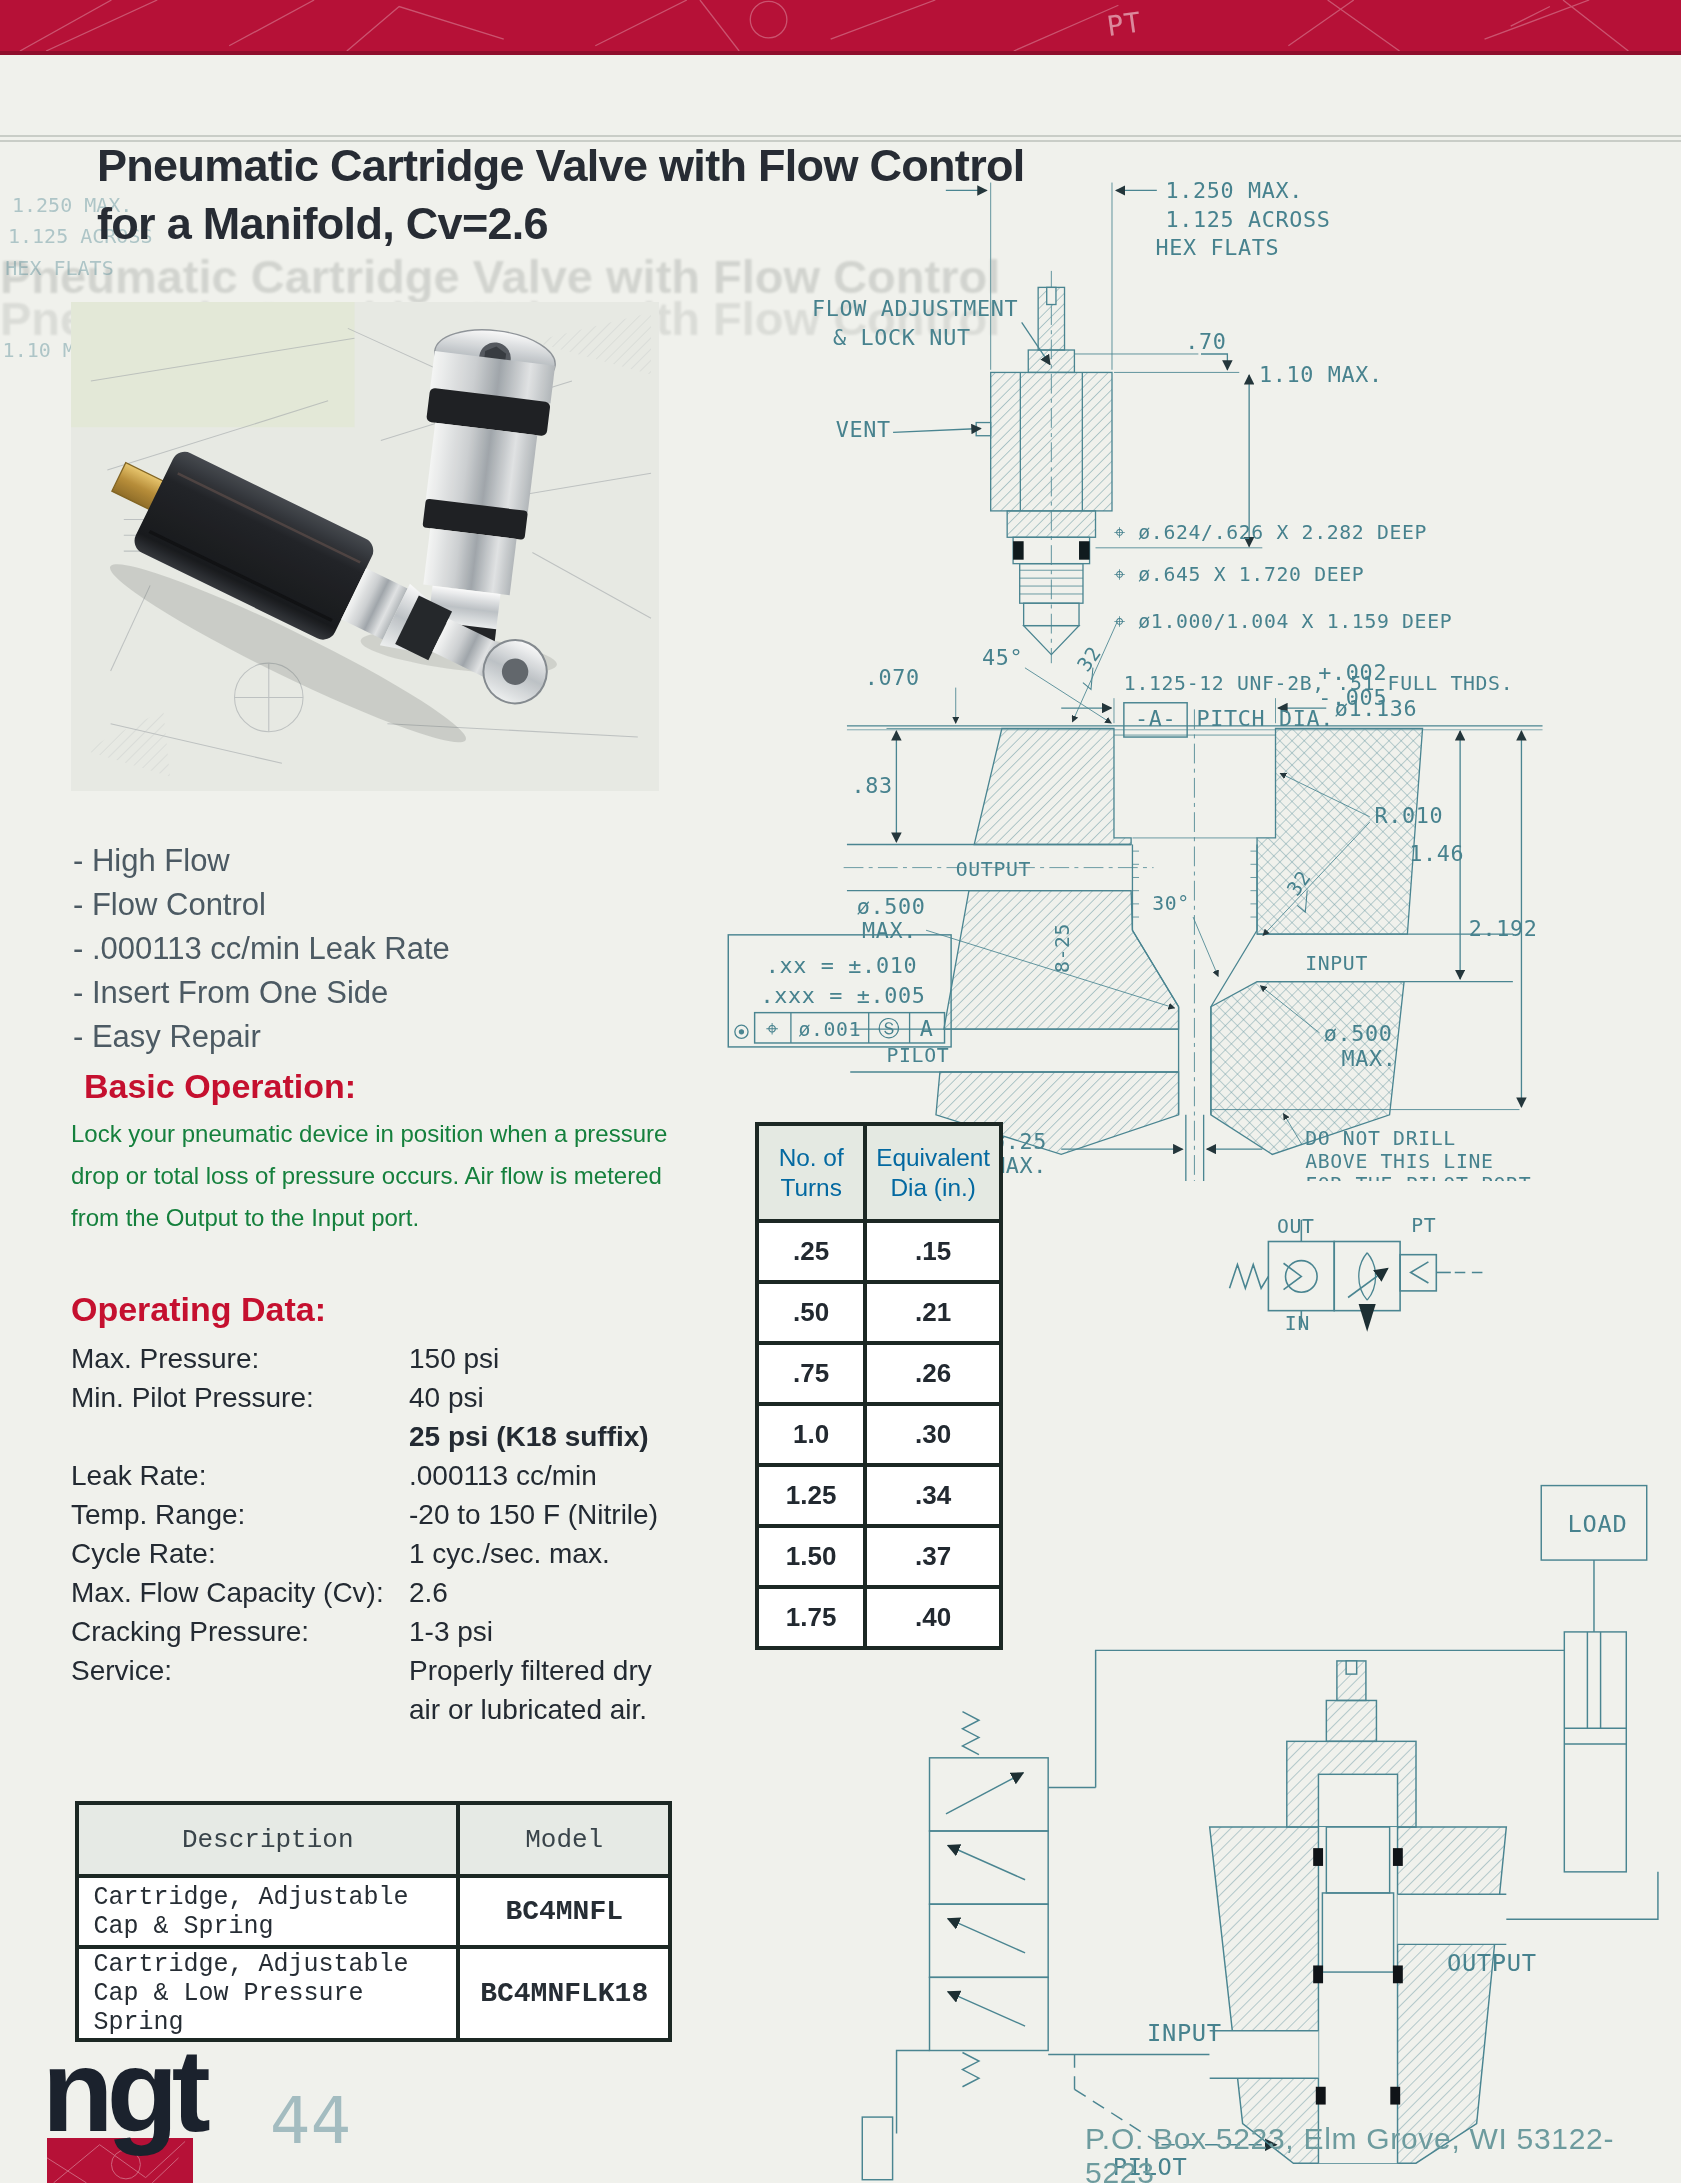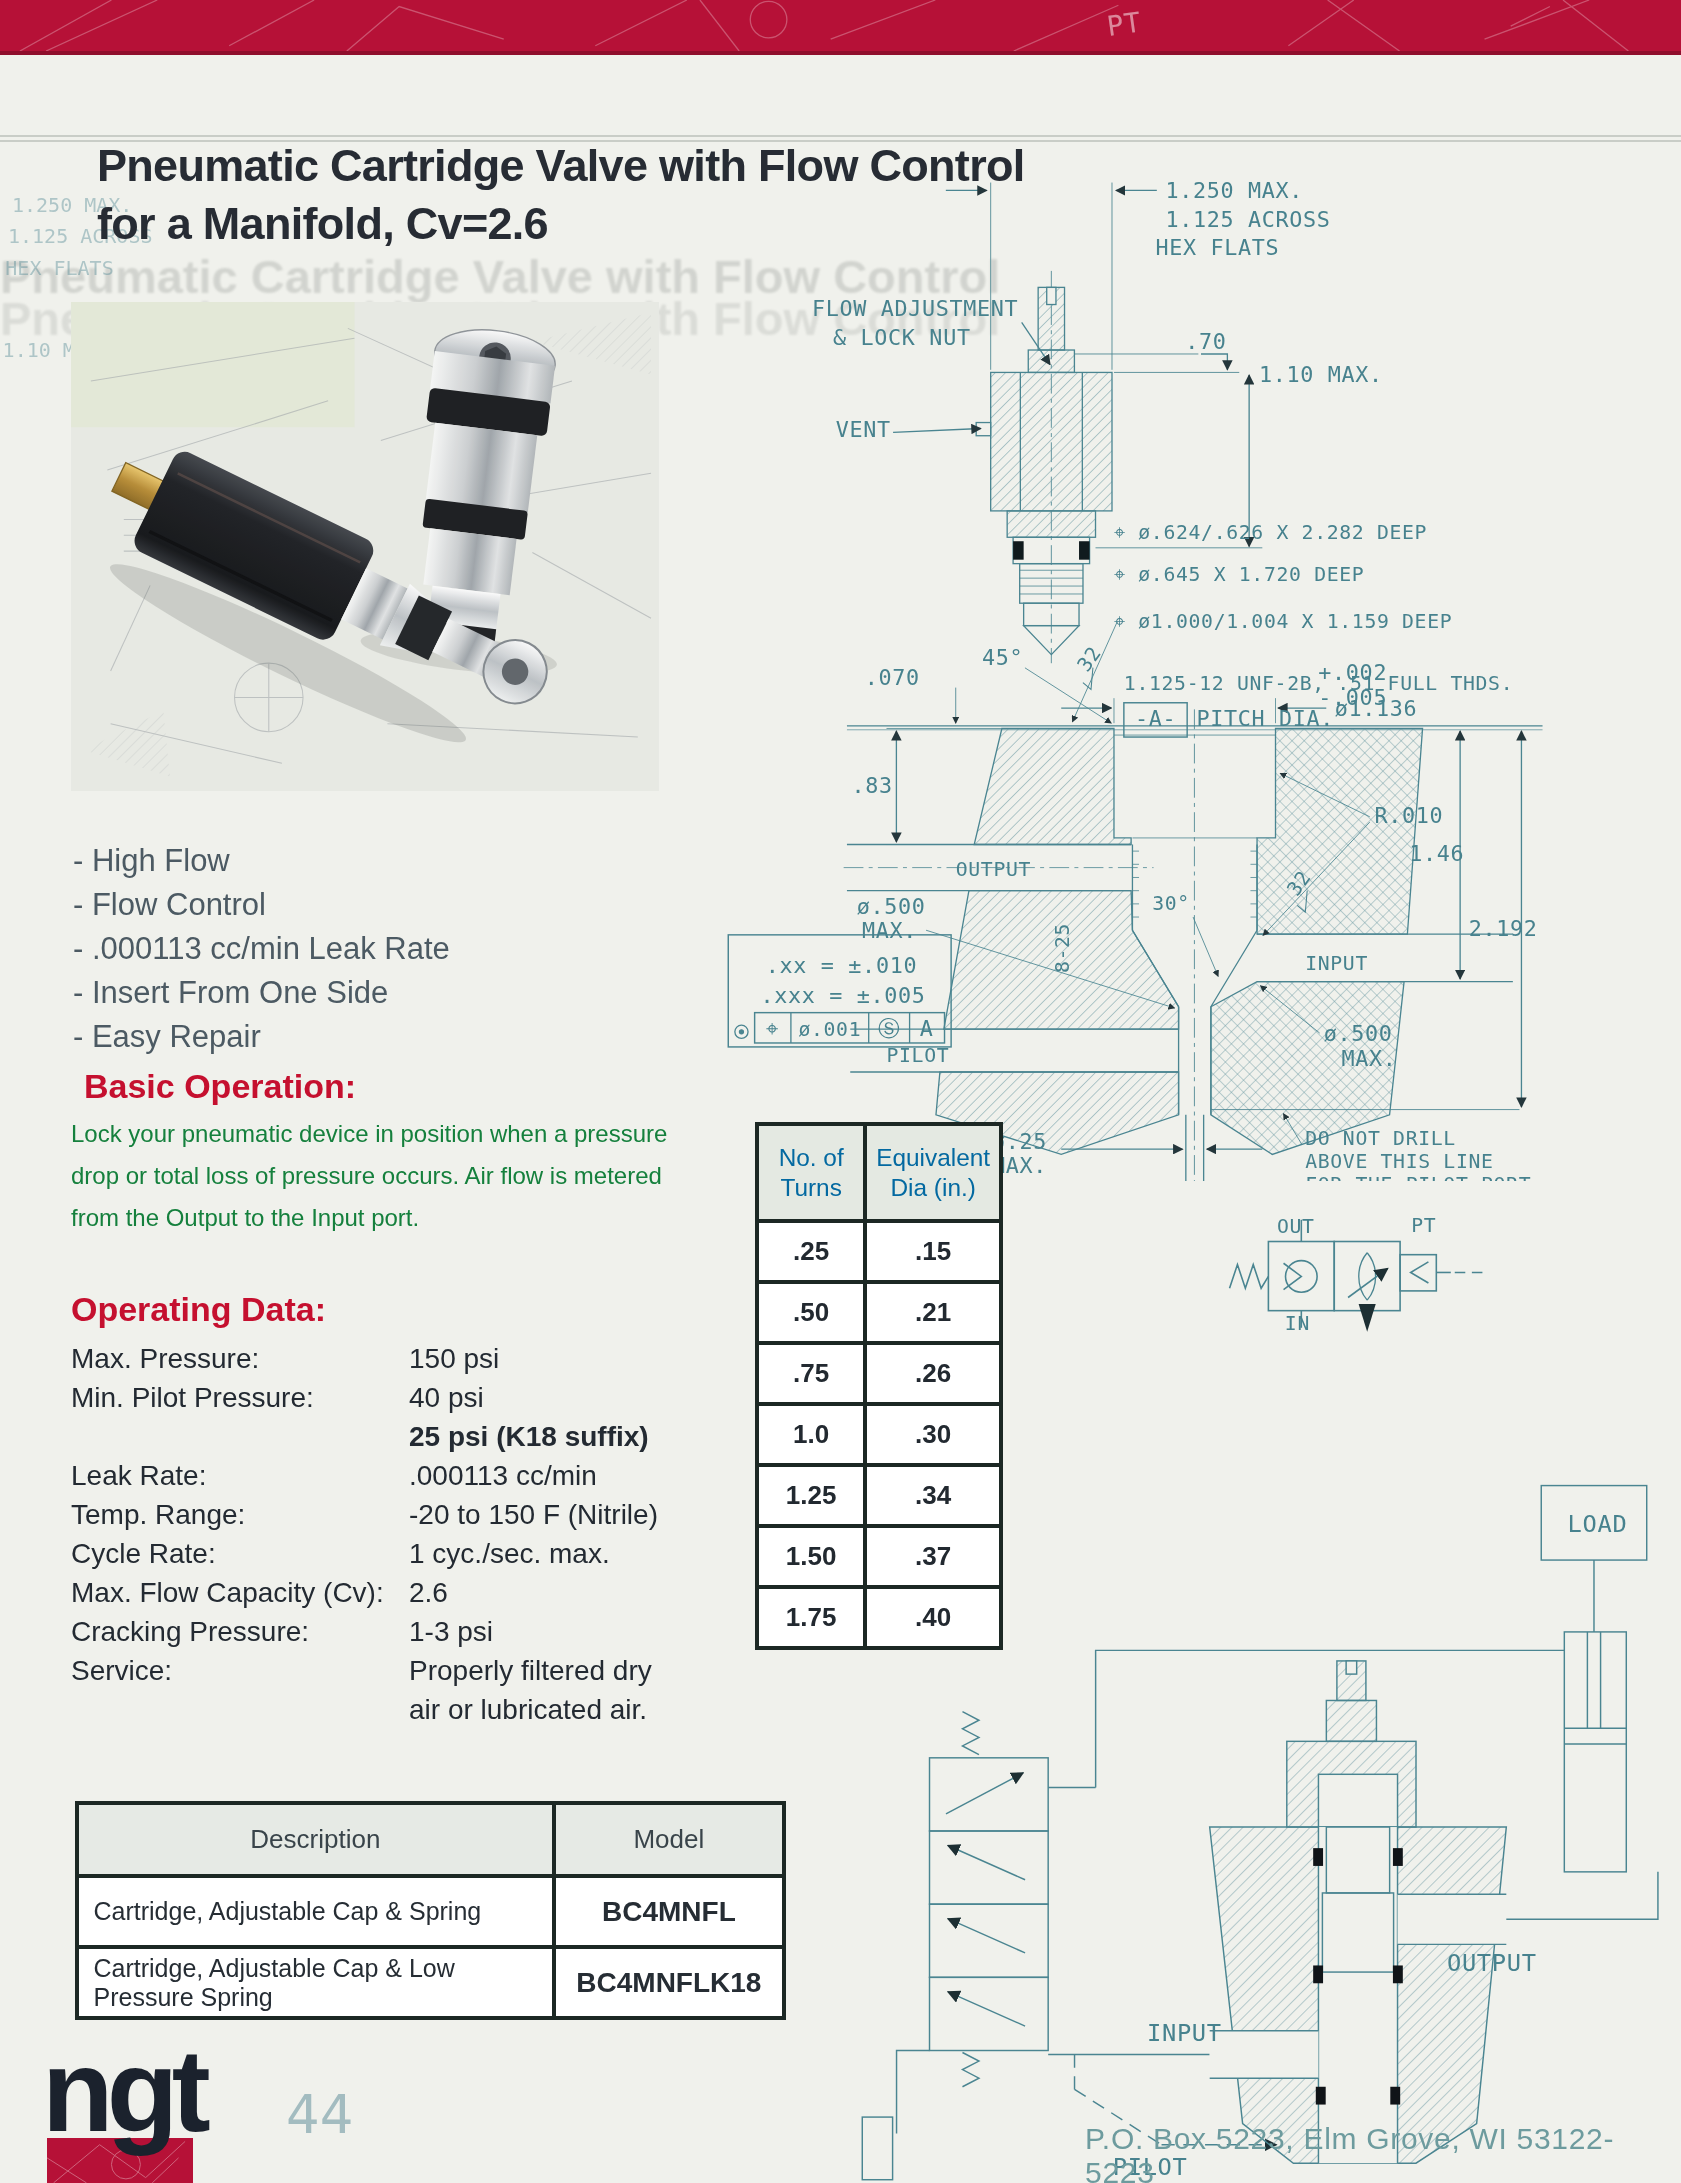--- a/index.html
+++ b/index.html
@@ -23,33 +23,33 @@
   .spec-row .lab{position:absolute;left:0;top:0;font-size:28px;color:#232a32;}
   .spec-row .val{position:absolute;left:338px;top:0;font-size:28px;color:#232a32;white-space:nowrap;}
   
   table{border-collapse:collapse;}
   .ttable{left:755px;top:1122px;z-index:3;}
   .ttable table{width:248px;}
   .ttable th,.ttable td{border:4px solid #1c2824;background:#fff;text-align:center;}
   .ttable th{background:#e4e9e2;height:91px;font-size:24.4px;font-weight:400;color:#0369a1;line-height:30px;}
   .ttable td{height:55px;font-size:26px;font-weight:700;color:#222930;}
   .mtable{left:75px;top:1801px;z-index:3;}
-  .mtable table{width:711px;}
+  .mtable table{width:597px;font-family:Liberation Mono, monospace;}
   .mtable th,.mtable td{border:4px solid #1c2824;background:#fff;}
   .mtable th{background:#e6eae5;height:67px;font-size:26px;font-weight:400;color:#39444a;text-align:center;}
   .mtable td{height:65px;font-size:25px;color:#262d34;}
   .mtable td.desc{padding-left:14.5px;text-align:left;}
   .mtable td.model{font-weight:700;font-size:28px;text-align:center;}
   
   svg text{font-family:"DejaVu Sans Mono",monospace;fill:#47828e;font-size:33px;letter-spacing:1px;}
   svg text.sm{font-size:30px;}
   svg text.lg{font-size:36px;}
   
   .logo{left:42px;top:2023px;font-size:117px;font-weight:700;letter-spacing:-6.6px;color:#1b222d;z-index:3;}
-  .pageno{left:286px;top:2084px;font-size:53px;color:#a3bcc0;font-family:"DejaVu Sans",sans-serif;z-index:3;}
+  .pageno{left:270px;top:2084px;font-size:64px;color:#a3bcc0;font-family:"DejaVu Sans",sans-serif;z-index:3;}
   .red-block{left:47px;top:2138px;width:146px;height:45px;background:#b61137;z-index:2;}
   .address{left:1085px;top:2122px;font-size:30px;color:#6d9b9e;font-weight:400;z-index:3;
            font-family:"Liberation Sans",sans-serif;letter-spacing:0.7px;}
 </style>
 </head>
 <body>
 
 <div class="abs red-band">
   <svg width="1681" height="51" viewBox="0 0 2550 78">
     <g stroke="#ffffff" stroke-width="2" opacity="0.28" fill="none">

